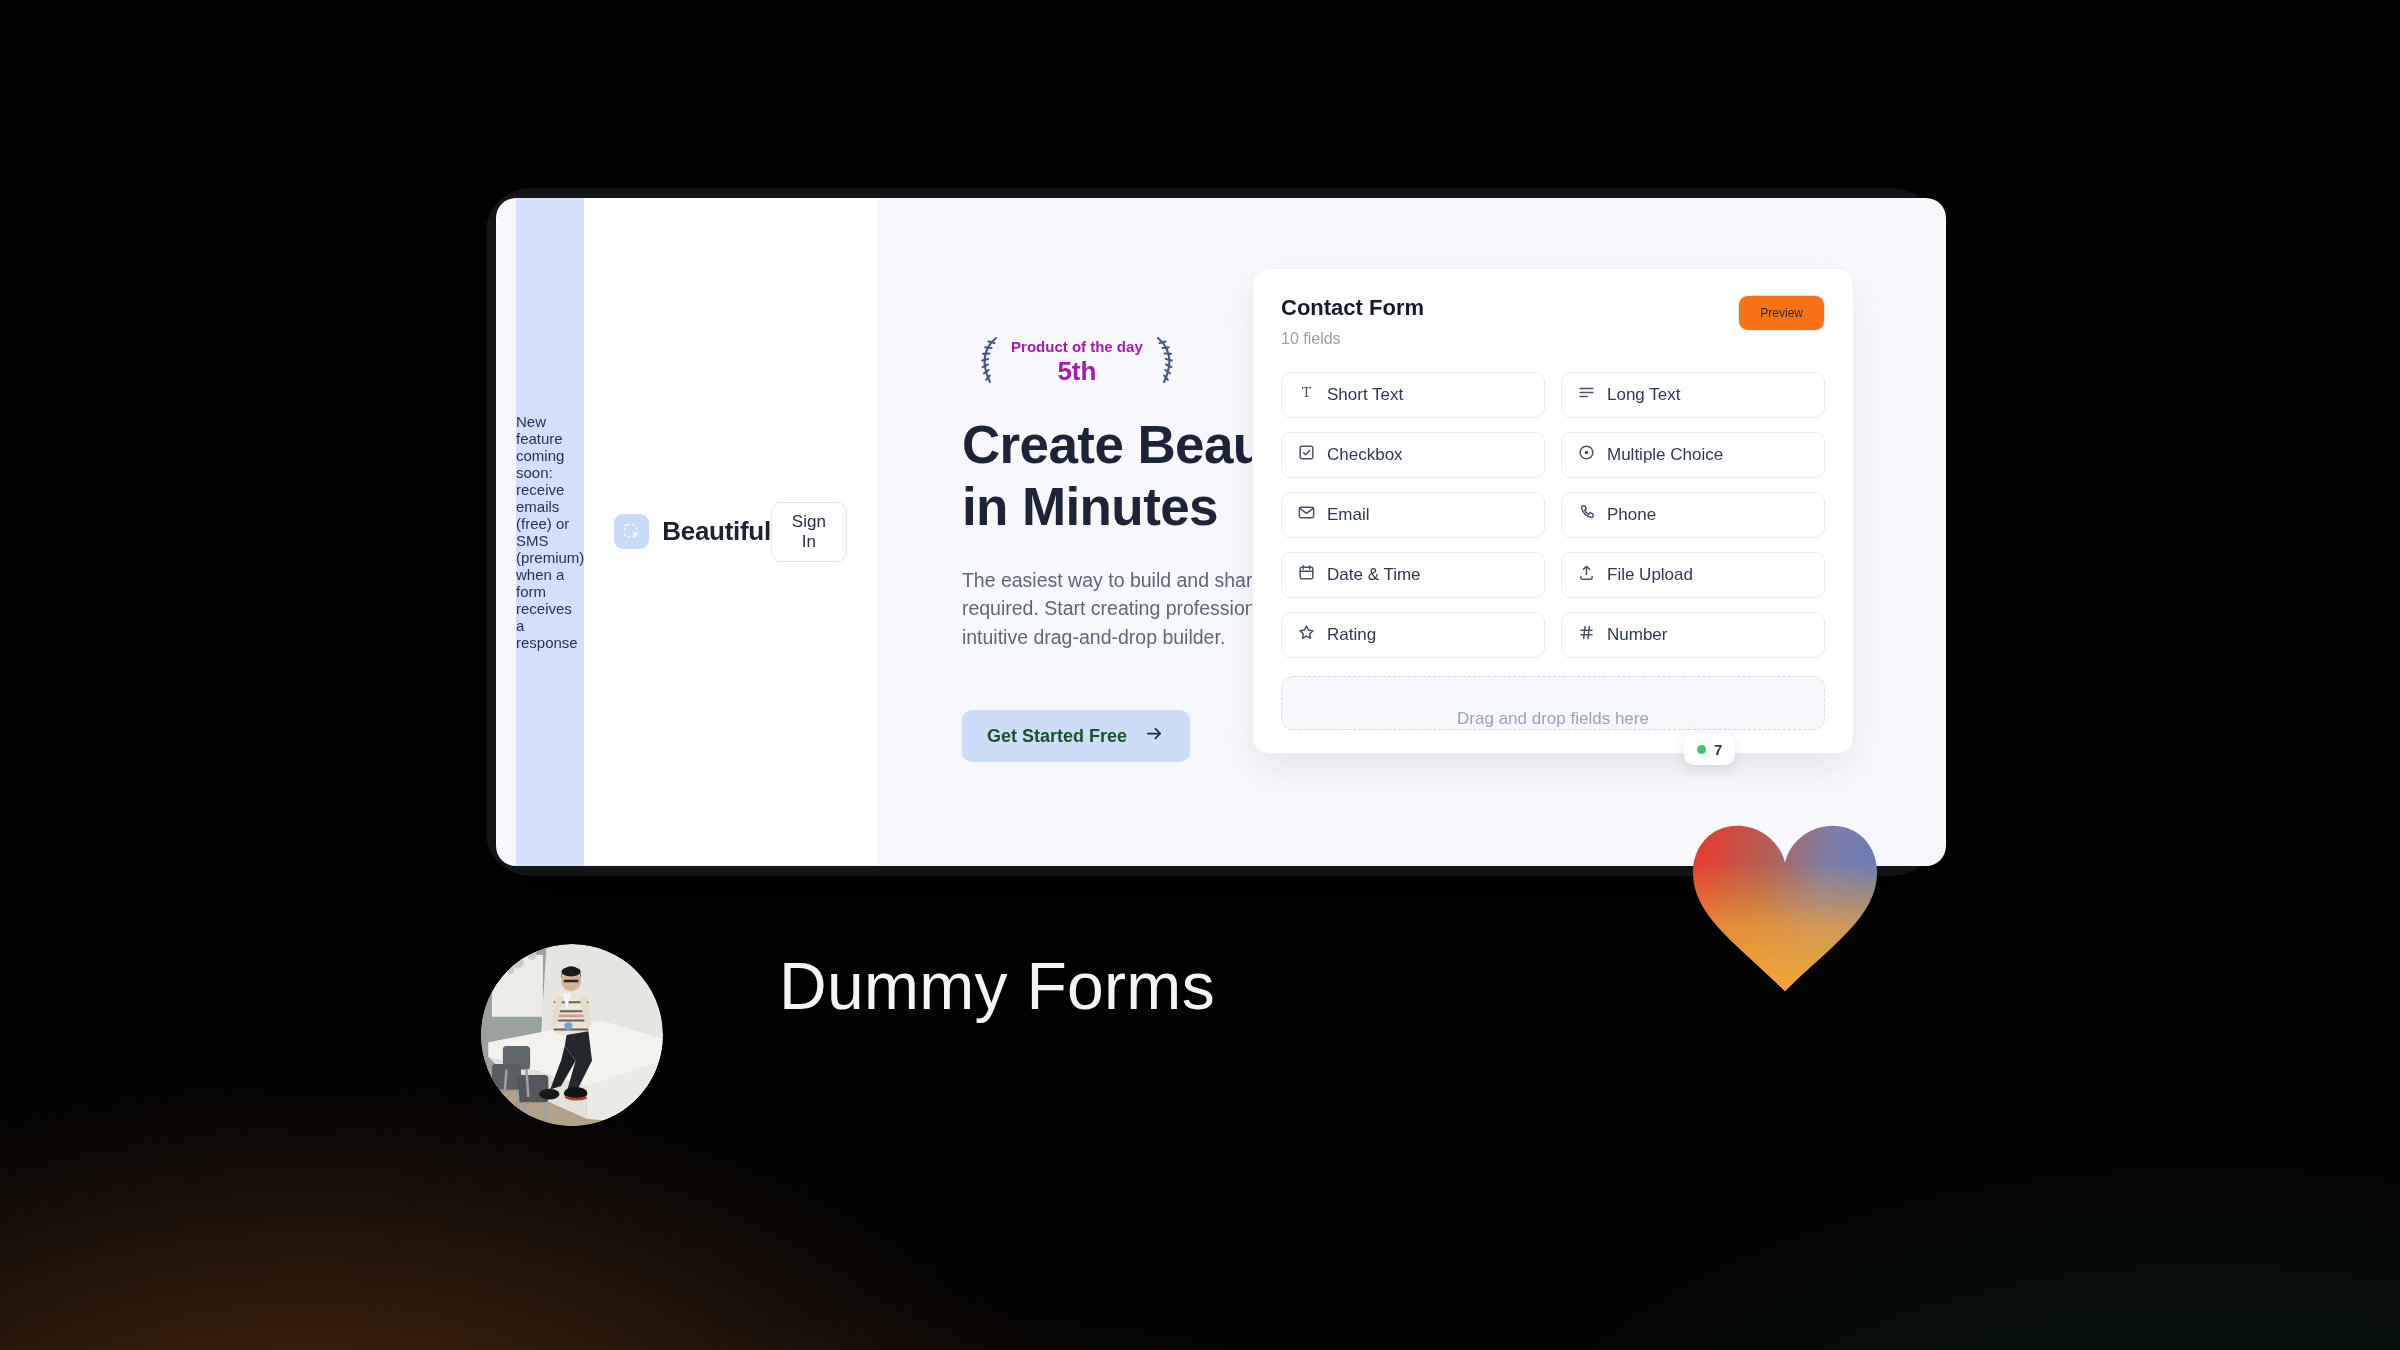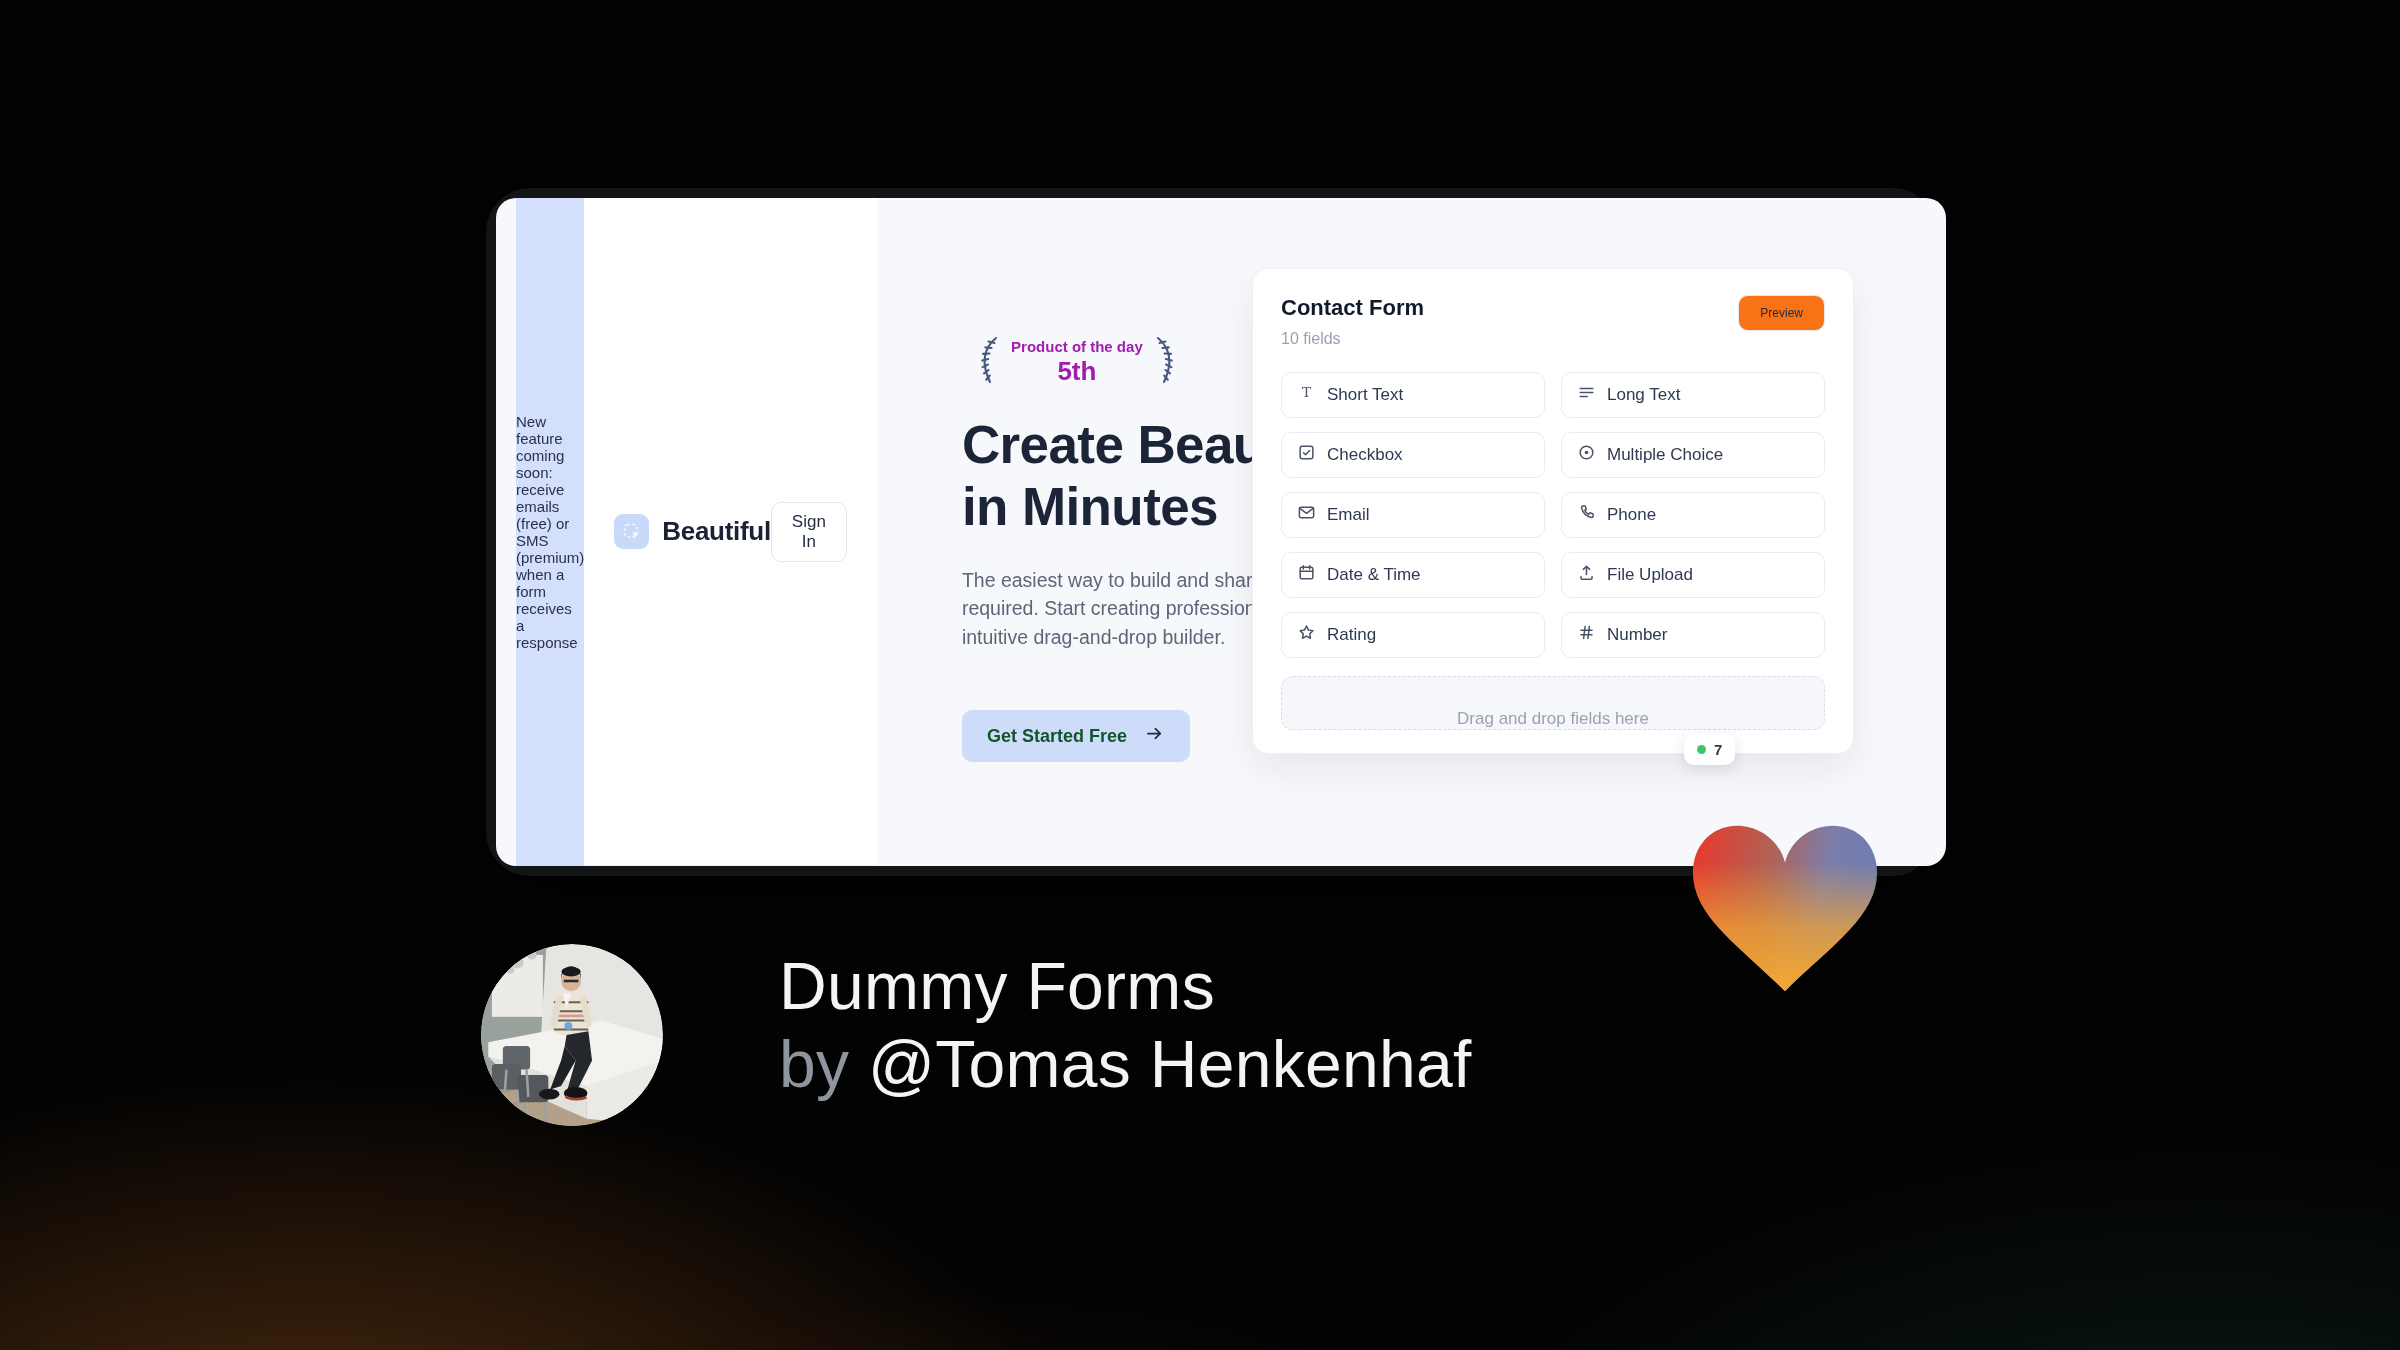--- a/index.html
+++ b/index.html
@@ -313,19 +313,15 @@
           <path d="M45.5 20.3 h8" stroke="#26292e" stroke-width="1.3"></path>
           <path d="M43 30 L40 44 M56 30 L59 44" stroke="#e5ddcb" stroke-width="3.6" stroke-linecap="round"></path>
           <circle cx="48" cy="45" r="2.2" fill="#6ea8d8"></circle>
         </g>
       </g>
     </svg>
   </div>
 
   <div class="footer-text">
     <div>Dummy Forms</div>
-    <div>
-      <span class="byline-prefix">by</span>
-      <span>@Tomas Henkenhaf</span>
-    </div>
   </div>
 
 </div>
 
 </body></html>

